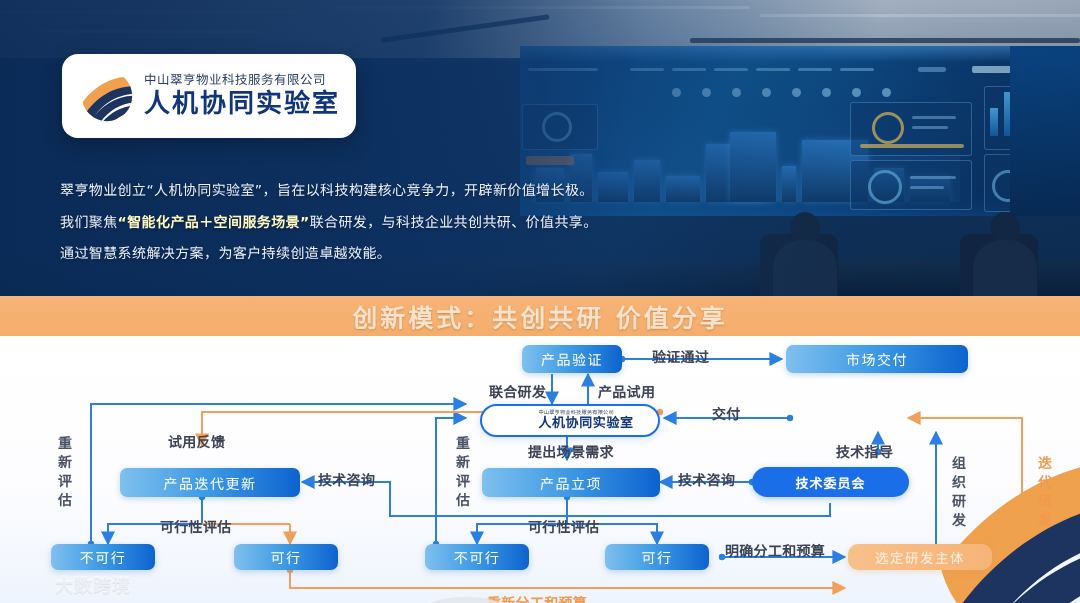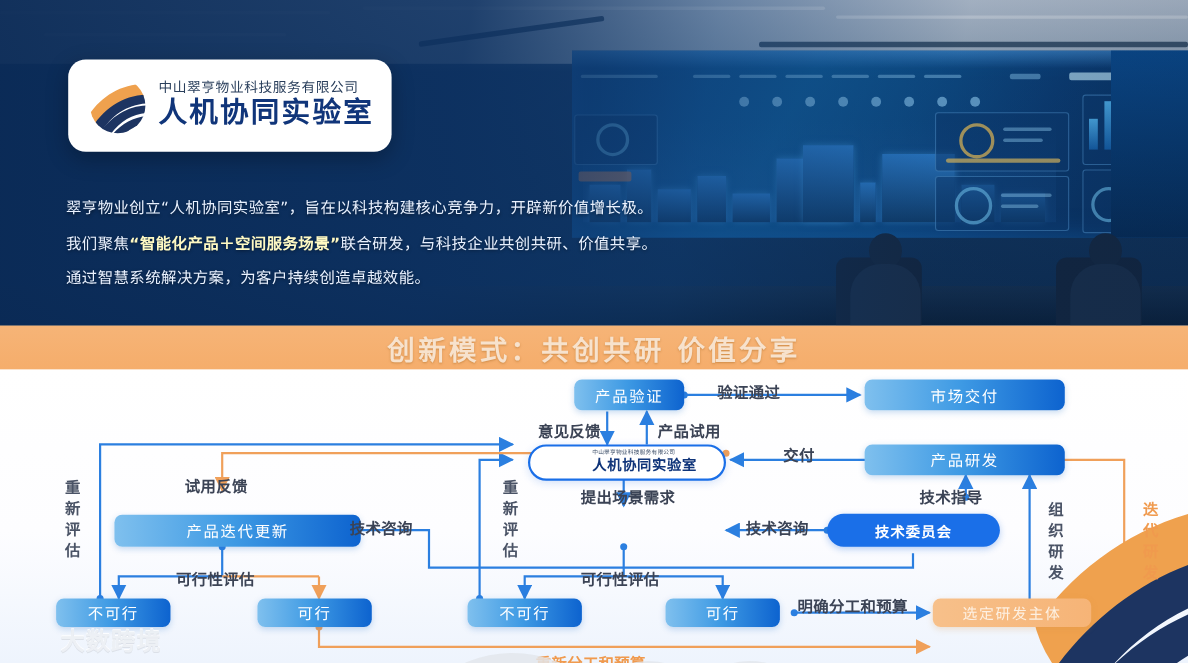--- a/index.html
+++ b/index.html
@@ -109,21 +109,21 @@
 
   .elbl{position:absolute;font-family:"DejaVu Sans",sans-serif;font-size:14px;
         font-weight:700;color:#3b4355;letter-spacing:.3px;white-space:nowrap;}
   .elbl.v{writing-mode:vertical-rl;letter-spacing:5px;font-weight:700;color:#4a5366;}
   .elbl.orange{color:#f09a4e;}
 
   
   .wm{position:absolute;left:8px;bottom:6px;display:flex;align-items:center;gap:7px;
         opacity:.82;}
   .wm-glyph{width:40px;height:26px;position:relative;}
-  .wm-txt{font-size:22px;font-weight:700;color:#eceff3;letter-spacing:1px;
+  .wm-txt{font-size:18px;font-weight:700;color:#eceff3;letter-spacing:1px;
         font-family:"DejaVu Sans",sans-serif;
         text-shadow:0 1px 0 #d7dce3, 0 -1px 0 #ffffff;}
 </style>
 </head>
 <body>
 
 <div class="page">
 
   <div class="hero">
     <div class="hero-photo">
@@ -342,36 +342,36 @@
             <path d="M22 66 C32 50 48 41 64 42 L64 49 C52 48 40 55 32 66 Z" fill="#1d3461"></path>
           </g>
         </svg>
       </div>
       <div class="lab-txt">
         <div class="lab-sub">中山翠亨物业科技服务有限公司</div>
         <div class="lab-main">人机协同实验室</div>
       </div>
     </div>
 
-    <div class="node n-blue" style="left:786px;top:68px;width:182px;height:28px;">产品研发</div>
-
-    <div class="node n-blue" style="left:104px;top:132px;width:224px;height:29px;">产品迭代更新</div>
-
+
+    <div class="node n-blue" style="left:120px;top:132px;width:180px;height:29px;">产品迭代更新</div>
+
+    <div class="node n-blue" style="left:482px;top:132px;width:178px;height:29px;">产品立项</div>
 
     <div class="node n-pill" style="left:752px;top:131px;width:157px;height:30px;">技术委员会</div>
 
     <div class="node n-blue" style="left:51px;top:208px;width:104px;height:26px;">不可行</div>
     <div class="node n-blue" style="left:234px;top:208px;width:104px;height:26px;">可行</div>
     <div class="node n-blue" style="left:425px;top:208px;width:104px;height:26px;">不可行</div>
     <div class="node n-blue" style="left:605px;top:208px;width:104px;height:26px;">可行</div>
 
-    <div class="node n-orange" style="left:848px;top:208px;width:144px;height:26px;">选定研发主体</div>
+    <div class="node n-orange" style="left:848px;top:208px;width:144px;height:26px;border-radius:10px;">选定研发主体</div>
 
     <div class="elbl" style="left:652px;top:10px;">验证通过</div>
-    <div class="elbl" style="left:489px;top:45px;">意见反馈</div>
+    <div class="elbl" style="left:489px;top:45px;">联合研发</div>
     <div class="elbl" style="left:598px;top:45px;">产品试用</div>
     <div class="elbl" style="left:712px;top:67px;">交付</div>
     <div class="elbl" style="left:168px;top:95px;">试用反馈</div>
     <div class="elbl" style="left:318px;top:133px;">技术咨询</div>
     <div class="elbl" style="left:528px;top:105px;">提出场景需求</div>
     <div class="elbl" style="left:678px;top:133px;">技术咨询</div>
     <div class="elbl" style="left:807px;top:105px;margin-left:29px;">技术指导</div>
     <div class="elbl" style="left:160px;top:180px;">可行性评估</div>
     <div class="elbl" style="left:528px;top:180px;">可行性评估</div>
     <div class="elbl" style="left:725px;top:204px;">明确分工和预算</div>

